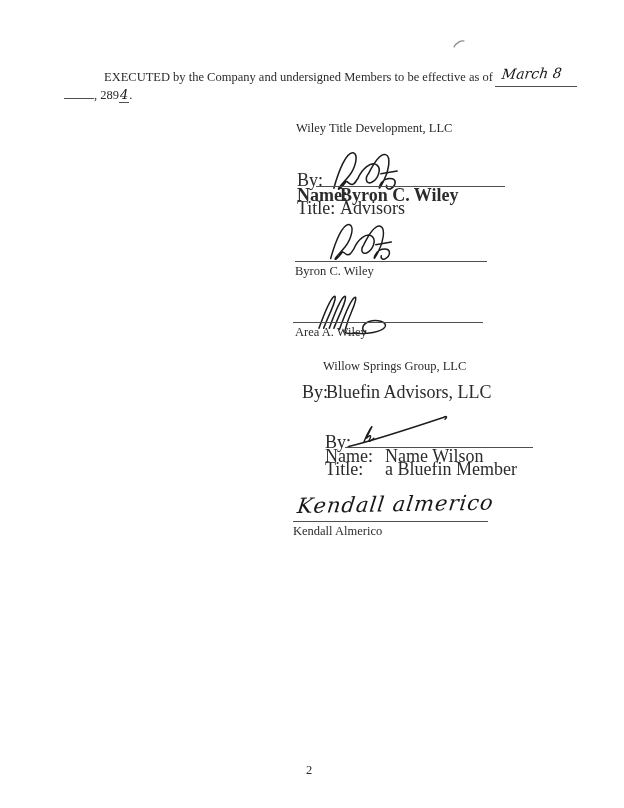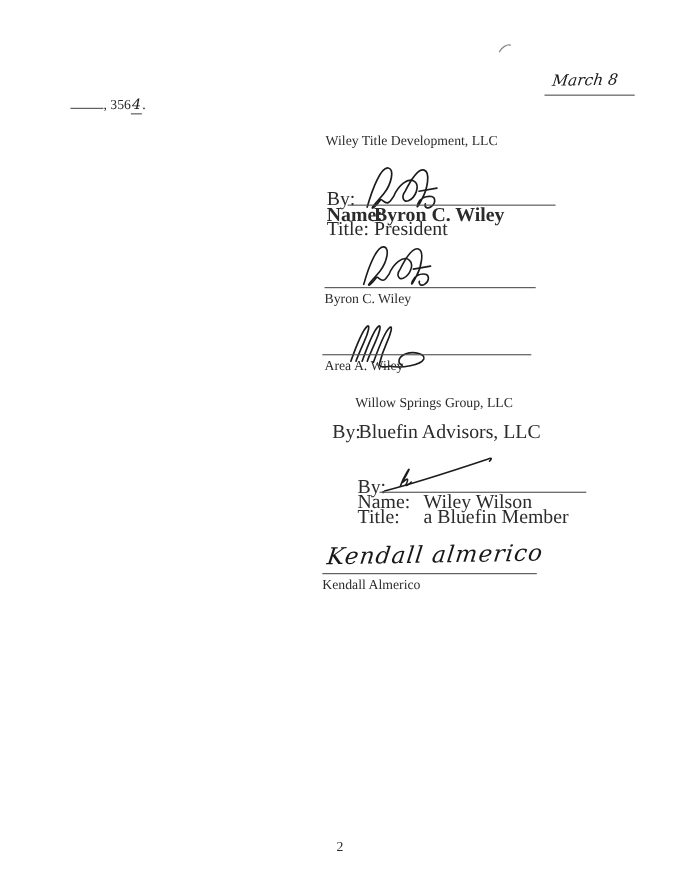--- a/index.html
+++ b/index.html
@@ -23,44 +23,47 @@
 </style>
 </head>
 <body>
 
 <div class="page">
 
   <svg class="sig mark" style="left:453px;top:39px;" width="12" height="10" viewBox="0 0 12 10">
     <path d="M1 8 C 3 4, 8 1, 11 2"></path>
   </svg>
 
+  <div class="t" style="left:104px;top:71px;">
+    <span>EXECUTED by the Company and undersigned Members to be effective as of</span>
+  </div>
   <span class="hand" style="position:absolute;left:501px;top:66px;font-size:14px;">March 8</span>
   <div class="sigline" style="left:495px;top:86px;width:82px;"></div>
 
   <div class="t" style="left:64px;top:87px;">
-    <span class="underblank" style="width:30px;"></span><span>, 356</span><span class="hand yeardigit">4</span><span>.</span>
+    <span class="underblank" style="width:30px;"></span><span>, 289</span><span class="hand yeardigit">4</span><span>.</span>
   </div>
 
   <div class="t" style="left:296px;top:122px;">Wiley Title Development, LLC</div>
 
   <svg class="sig" style="left:330px;top:146px;" width="96" height="48" viewBox="0 0 100 50">
     <path d="M4 44 C 9 26, 17 6, 24 7 C 30 8, 27 22, 20 31 C 16 36, 10 42, 9 44 C 8 47, 13 42, 16 38 C 18 35, 19 40, 23 40 C 26 40, 27 36, 29 34 C 33 24, 43 15, 49 20 C 54 24, 50 35, 43 38 C 38 40, 36 34, 40 29 C 44 21, 52 7, 58 9 C 64 11, 61 27, 56 36 C 53 42, 50 47, 52 41 C 54 36, 59 33, 65 34 C 69 35, 69 41, 64 44 C 61 46, 58 44, 59 41"></path>
     <path d="M53 29 L 70 26"></path>
   </svg>
 
   <div class="row" style="left:297px;top:174px;">
     <span class="lbl">By:</span>
   </div>
   <div class="sigline" style="left:316px;top:186px;width:189px;"></div>
 
   <div class="row" style="left:297px;top:189px;font-weight:bold;">
     <span class="lbl" style="width:43px;">Name:</span><span>Byron C. Wiley</span>
   </div>
   <div class="row" style="left:297px;top:202px;">
-    <span class="lbl" style="width:43px;">Title:</span><span>President</span>
+    <span class="lbl" style="width:43px;">Title:</span><span>Advisors</span>
   </div>
 
   <svg class="sig" style="left:327px;top:218px;" width="92" height="46" viewBox="0 0 100 50">
     <path d="M4 44 C 9 26, 17 6, 24 7 C 30 8, 27 22, 20 31 C 16 36, 10 42, 9 44 C 8 47, 13 42, 16 38 C 18 35, 19 40, 23 40 C 26 40, 27 36, 29 34 C 33 24, 43 15, 49 20 C 54 24, 50 35, 43 38 C 38 40, 36 34, 40 29 C 44 21, 52 7, 58 9 C 64 11, 61 27, 56 36 C 53 42, 50 47, 52 41 C 54 36, 59 33, 65 34 C 69 35, 69 41, 64 44 C 61 46, 58 44, 59 41"></path>
     <path d="M53 29 L 70 26"></path>
   </svg>
   <div class="sigline" style="left:295px;top:261px;width:192px;"></div>
   <div class="t" style="left:295px;top:265px;">Byron C. Wiley</div>
 
   <svg class="sig" style="left:311px;top:291px;" width="85" height="42" viewBox="0 0 90 45">
@@ -80,21 +83,21 @@
   <svg class="sig" style="left:341px;top:413px;" width="118" height="36" viewBox="0 0 120 40">
     <path d="M20 32 C 24 21, 31 11, 28 17 C 25 23, 20 31, 24 27 C 28 23, 28 26, 26 30 C 24 33, 28 31, 31 28"></path>
     <path d="M4 37 C 28 31, 78 15, 108 5 C 112 3, 113 4, 110 7"></path>
   </svg>
 
   <div class="row" style="left:325px;top:436px;">
     <span class="lbl">By:</span>
   </div>
   <div class="sigline" style="left:345px;top:447px;width:188px;"></div>
   <div class="row" style="left:325px;top:450px;">
-    <span class="lbl" style="width:60px;">Name:</span><span>Wiley Wilson</span>
+    <span class="lbl" style="width:60px;">Name:</span><span>Name Wilson</span>
   </div>
   <div class="row" style="left:325px;top:463px;">
     <span class="lbl" style="width:60px;">Title:</span><span>a Bluefin Member</span>
   </div>
 
   <span class="hand" style="position:absolute;left:296px;top:494px;font-size:21px;letter-spacing:1px;">Kendall almerico</span>
   <div class="sigline" style="left:293px;top:521px;width:195px;"></div>
   <div class="t" style="left:293px;top:525px;">Kendall Almerico</div>
 
   <div class="t" style="left:306px;top:764px;">2</div>

